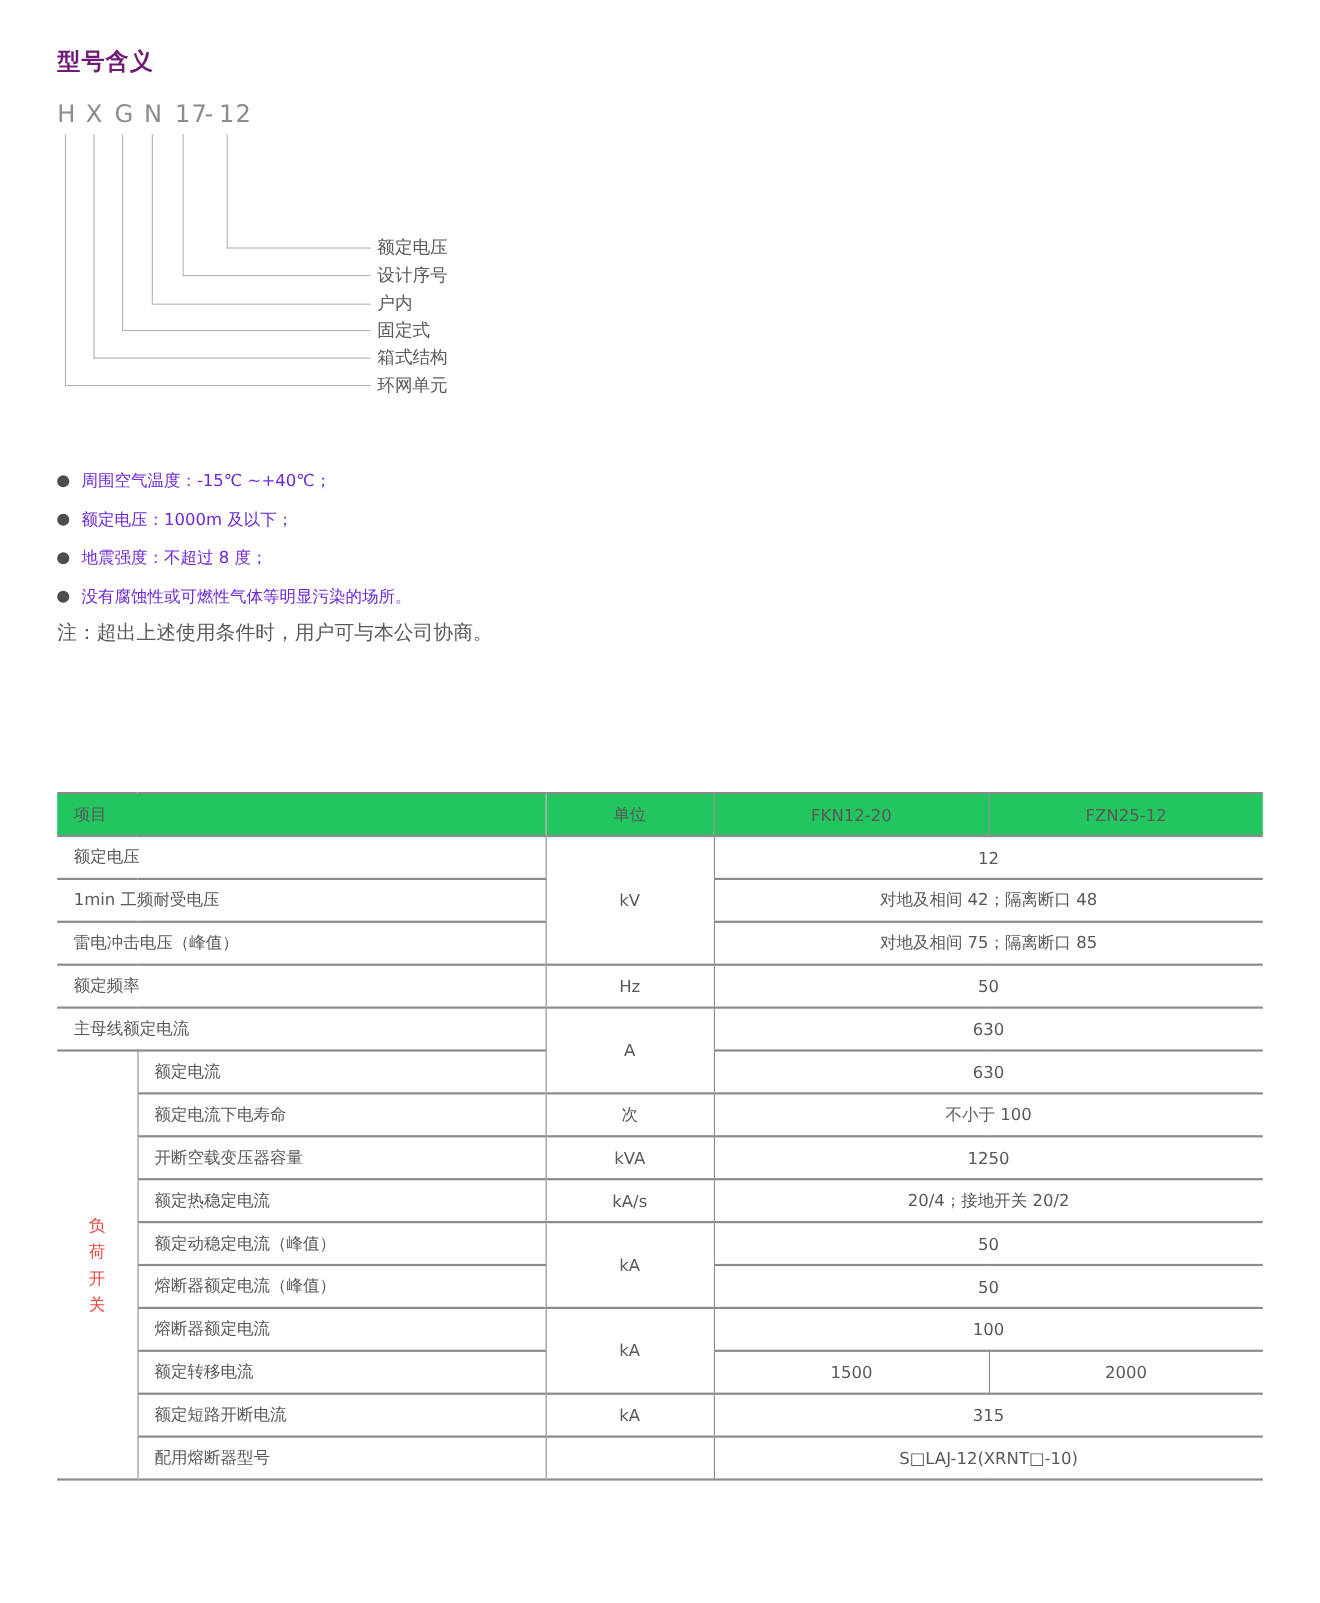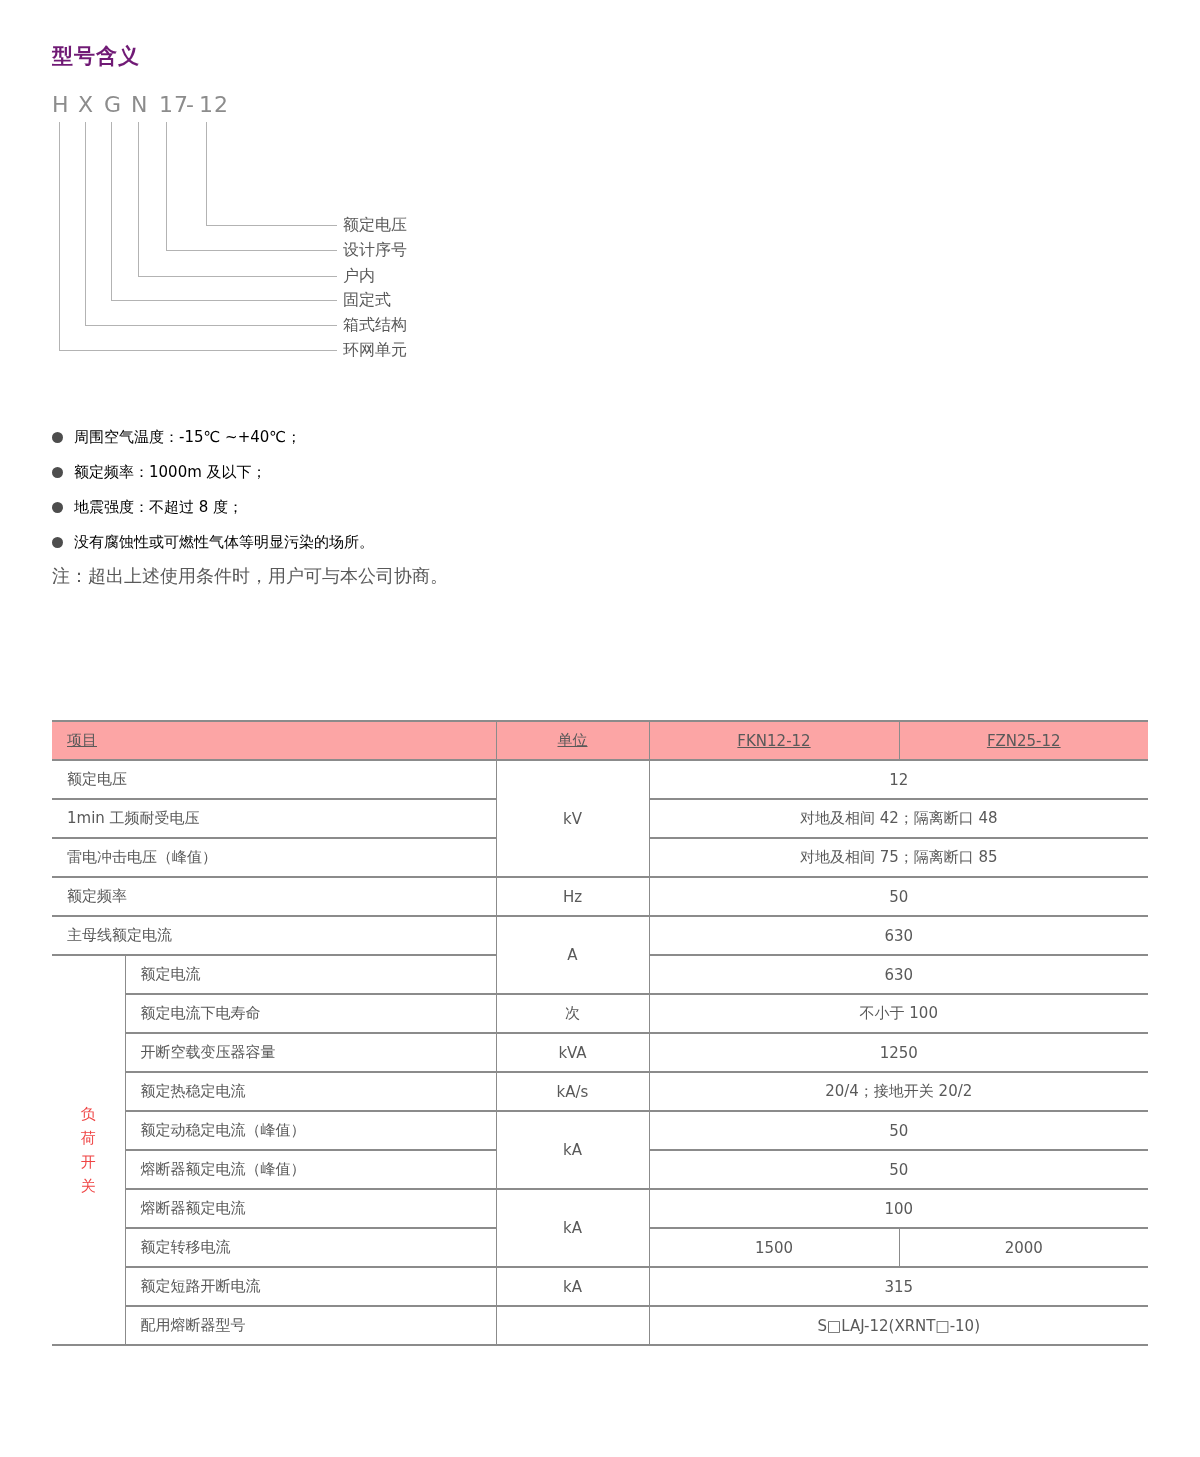--- a/index.html
+++ b/index.html
@@ -37,21 +37,21 @@
   .diagram-label {
     position:absolute; left:343px; font-size:16px; color:#595959; line-height:24px;
   }
   .l0{top:121px;} .l1{top:146px;} .l2{top:172px;} .l3{top:196px;} .l4{top:221px;} .l5{top:246px;}
 
   
   #usage-section { position:absolute; left:52px; top:408px; width:1110px; }
   #usage-list { list-style:none; margin:18px 0 0 0; padding:0; }
   #usage-list li {
     display:flex; align-items:center; margin-bottom:13px;
-    font-size:15px; line-height:22px; color:#000000;
+    font-size:15px; line-height:22px; color:#6d28d9;
   }
   .bullet-dot {
     flex:0 0 auto; width:11px; height:11px; border-radius:50%;
     background:#4d4d4d; margin-right:11px; margin-top:1px;
   }
   #usage-note { font-size:18px; color:#595959; margin-top:9px; line-height:20px; }
 
   
   #params-section { position:absolute; left:52px; top:694px; width:1096px; }
   #params-table {
@@ -59,21 +59,21 @@
     width:1096px; table-layout:fixed;
     border-collapse:collapse;
     border-left:hidden; border-right:hidden;
   }
   #params-table td, #params-table th {
     border:solid #8b8b8b; border-width:2px 1px;
     font-size:15px; font-weight:normal; color:#595959;
     padding:0; overflow:hidden;
   }
   #params-table tr { height:39px; }
-  #params-table th { background:#fca5a5;text-decoration:underline; }
+  #params-table th { background:#22c55e; }
   .cell-left   { text-align:left; padding-left:15px !important; }
   .cell-center { text-align:center; }
   .vtext {
     width:17px; margin:0 auto; text-align:center;
     word-break:break-all; line-height:24px; font-size:15px; color:#ef4444;
   }
 </style>
 </head>
 <body>
 
@@ -106,21 +106,21 @@
 </div>
 
 <div id="usage-section">
   <ul id="usage-list">
     <li>
       <span class="bullet-dot"></span>
       <span>周围空气温度：-15℃ ~+40℃；</span>
     </li>
     <li>
       <span class="bullet-dot"></span>
-      <span>额定频率：1000m 及以下；</span>
+      <span>额定电压：1000m 及以下；</span>
     </li>
     <li>
       <span class="bullet-dot"></span>
       <span>地震强度：不超过 8 度；</span>
     </li>
     <li>
       <span class="bullet-dot"></span>
       <span>没有腐蚀性或可燃性气体等明显污染的场所。</span>
     </li>
   </ul>
@@ -134,21 +134,21 @@
       <col style="width:73px">
         <col style="width:371px">
         <col style="width:153px">
       <col style="width:250px">
         <col style="width:249px">
     </colgroup>
     <tbody>
       <tr>
         <th colspan="2" class="cell-left">项目</th>
         <th class="cell-center">单位</th>
-        <th class="cell-center">FKN12-12</th>
+        <th class="cell-center">FKN12-20</th>
         <th class="cell-center">FZN25-12</th>
       </tr>
       <tr>
         <td colspan="2" class="cell-left">额定电压</td>
         <td rowspan="3" class="cell-center">kV</td>
         <td colspan="2" class="cell-center">12</td>
       </tr>
       <tr>
         <td colspan="2" class="cell-left">1min 工频耐受电压</td>
         <td colspan="2" class="cell-center">对地及相间 42；隔离断口 48</td>

